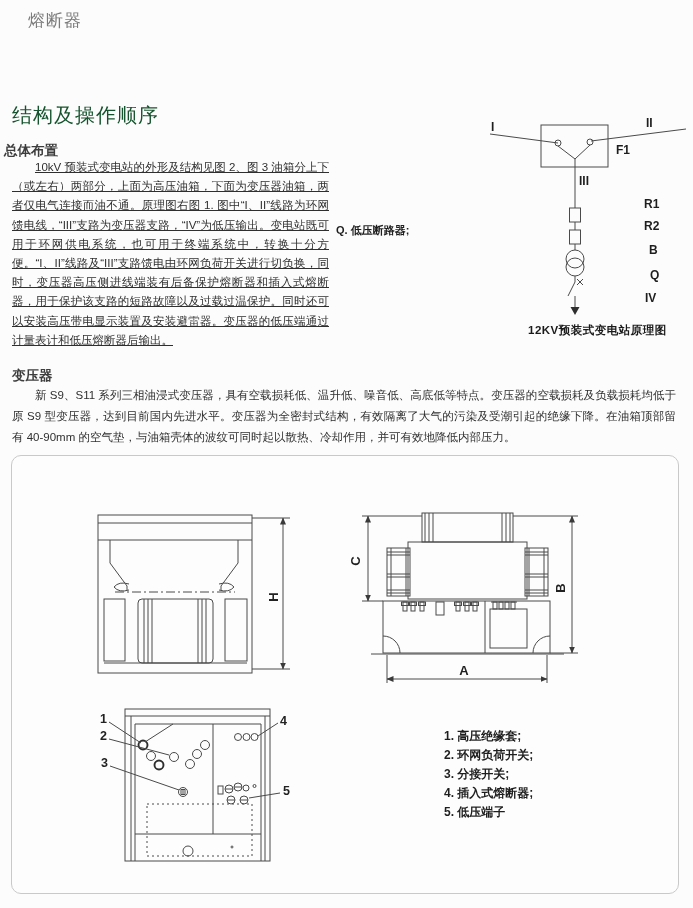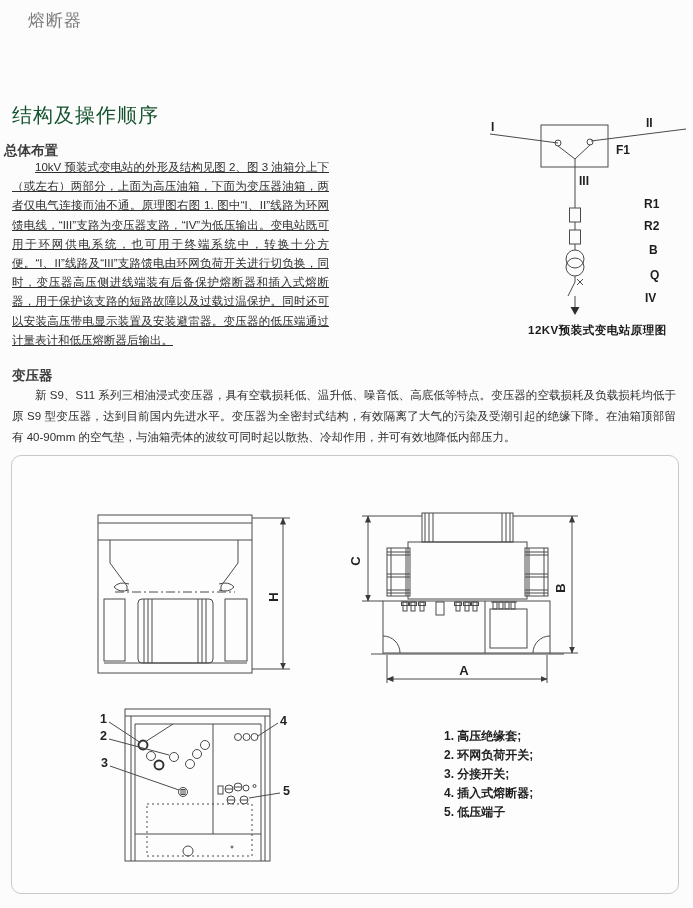--- a/index.html
+++ b/index.html
@@ -64,20 +64,21 @@
     <text class="ckt-label" x="276" y="42">F1</text>
     <text class="ckt-label" x="304" y="96">R1</text>
     <text class="ckt-label" x="304" y="118">R2</text>
     <text class="ckt-label" x="309" y="142">B</text>
     <text class="ckt-label" x="310" y="167">Q</text>
     <text class="ckt-label" x="305" y="190">IV</text>
     <text class="ckt-caption" x="188" y="222">12KV预装式变电站原理图</text>
   </svg>
 
   <div class="legend">
+    <div>Q. 低压断路器;</div>
   </div>
 
   <div class="h3" style="left:12px;top:367px;">变压器</div>
   <div class="para" style="left:12px;top:385px;width:664px;line-height:21px;">新 S9、S11 系列三相油浸式变压器，具有空载损耗低、温升低、噪音低、高底低等特点。变压器的空载损耗及负载损耗均低于原 S9 型变压器，达到目前国内先进水平。变压器为全密封式结构，有效隔离了大气的污染及受潮引起的绝缘下降。在油箱顶部留有 40-90mm 的空气垫，与油箱壳体的波纹可同时起以散热、冷却作用，并可有效地降低内部压力。</div>
 
   <div class="figure-box">
     <svg style="left:0;top:0;" width="666" height="437" viewBox="0 0 666 437">
       <defs>
         <marker id="arr" markerWidth="7" markerHeight="6" refX="6.5" refY="3" orient="auto-start-reverse">
           <path d="M0,0 L7,3 L0,6 z" fill="#3a3a3a"></path>

